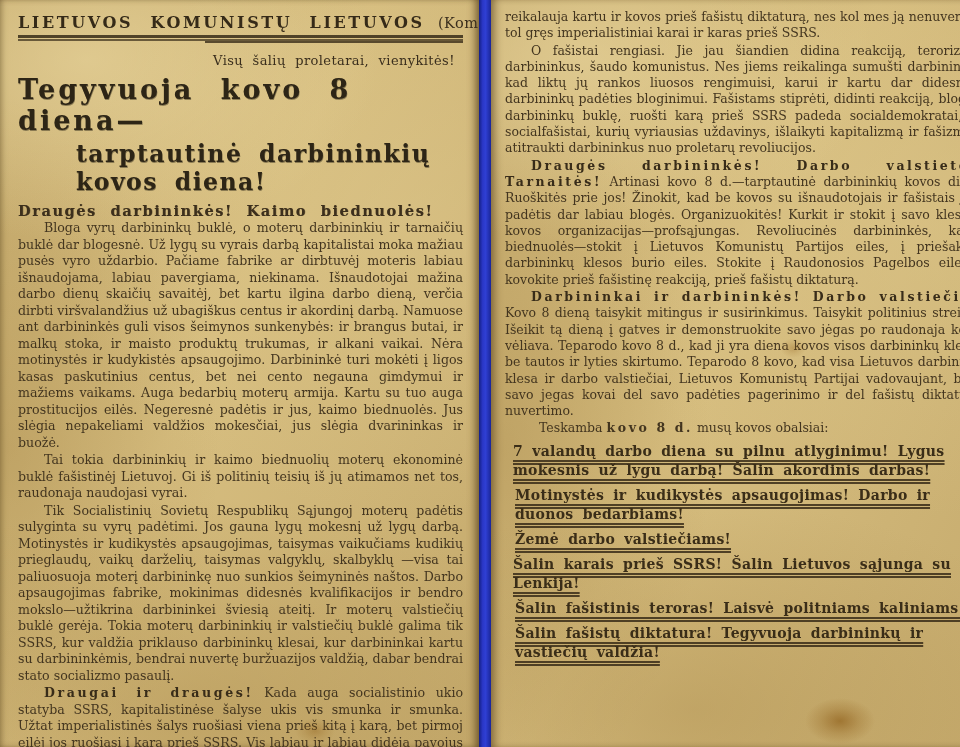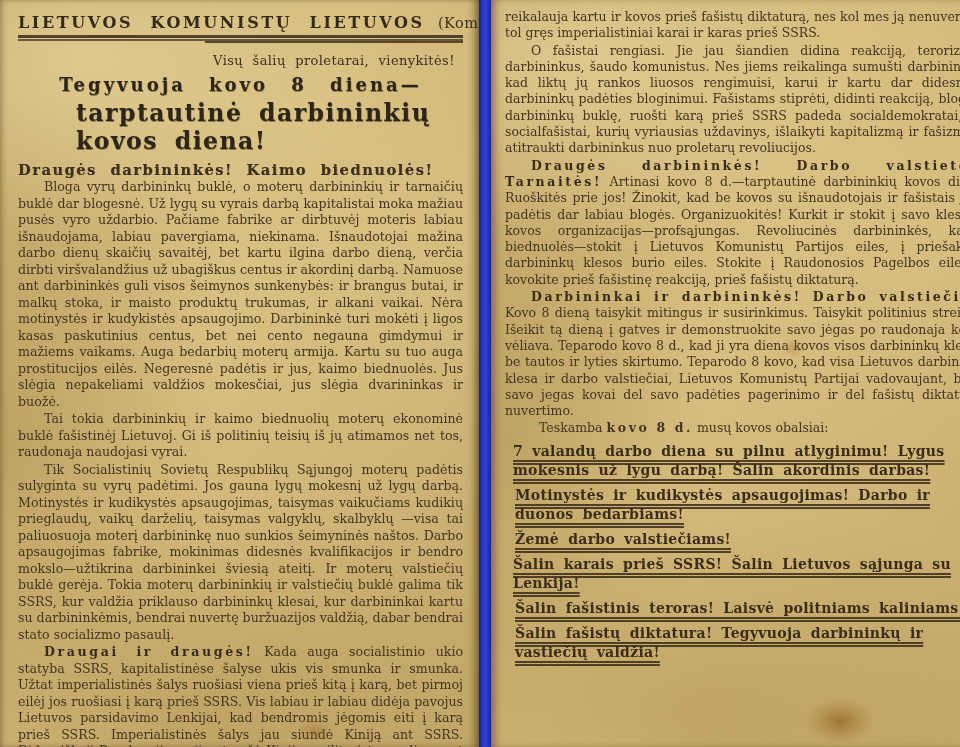--- a/index.html
+++ b/index.html
@@ -48,21 +48,21 @@
   .masthead-party   { font-weight: bold; font-size: 16px; letter-spacing: 2.6px; word-spacing: 9px; color: #352a18; }
   .masthead-section { font-size: 14.5px; letter-spacing: .5px; word-spacing: 4px; margin-left: 8px; }
   .masthead-rule { margin-top: 3px; height: 6px;
     border-top: 3px solid rgba(56,44,24,.85); border-bottom: 2px solid rgba(56,44,24,.7); }
   .proletarai { width: 58%; margin-left: 42%; text-align: center;
     border-top: 2px solid rgba(56,44,24,.8); padding-top: 10px;
     font-size: 13px; word-spacing: 5px; letter-spacing: .4px; }
 
   .headline { margin-top: 6px; font-weight: bold; color: #2d2516;
     text-shadow: .5px .5px .5px rgba(45,37,22,.45); }
-  .headline-l1 { font-size: 18px; letter-spacing: 3px; word-spacing: 14px; text-align: center; }
+  .headline-l1 { font-size: 27px; letter-spacing: 3px; word-spacing: 14px; }
   .headline-l2 { font-size: 23.5px; letter-spacing: 1.5px; word-spacing: 7px; padding-left: 58px; margin-top: 4px; }
   .subhead { margin-top: 6px; font-weight: bold; font-size: 14.5px; letter-spacing: 1.6px; word-spacing: 7px;
     color: #3c2f1c; text-shadow: .4px .4px .4px rgba(60,47,28,.5); }
 
   
   .copy p {
     font-size: 12.6px; line-height: 16.5px; text-align: justify;
     text-indent: 26px; color: #43351f; margin-top: 1px;
   }
   .page-right .copy p { font-size: 12.5px; line-height: 16.3px; }

